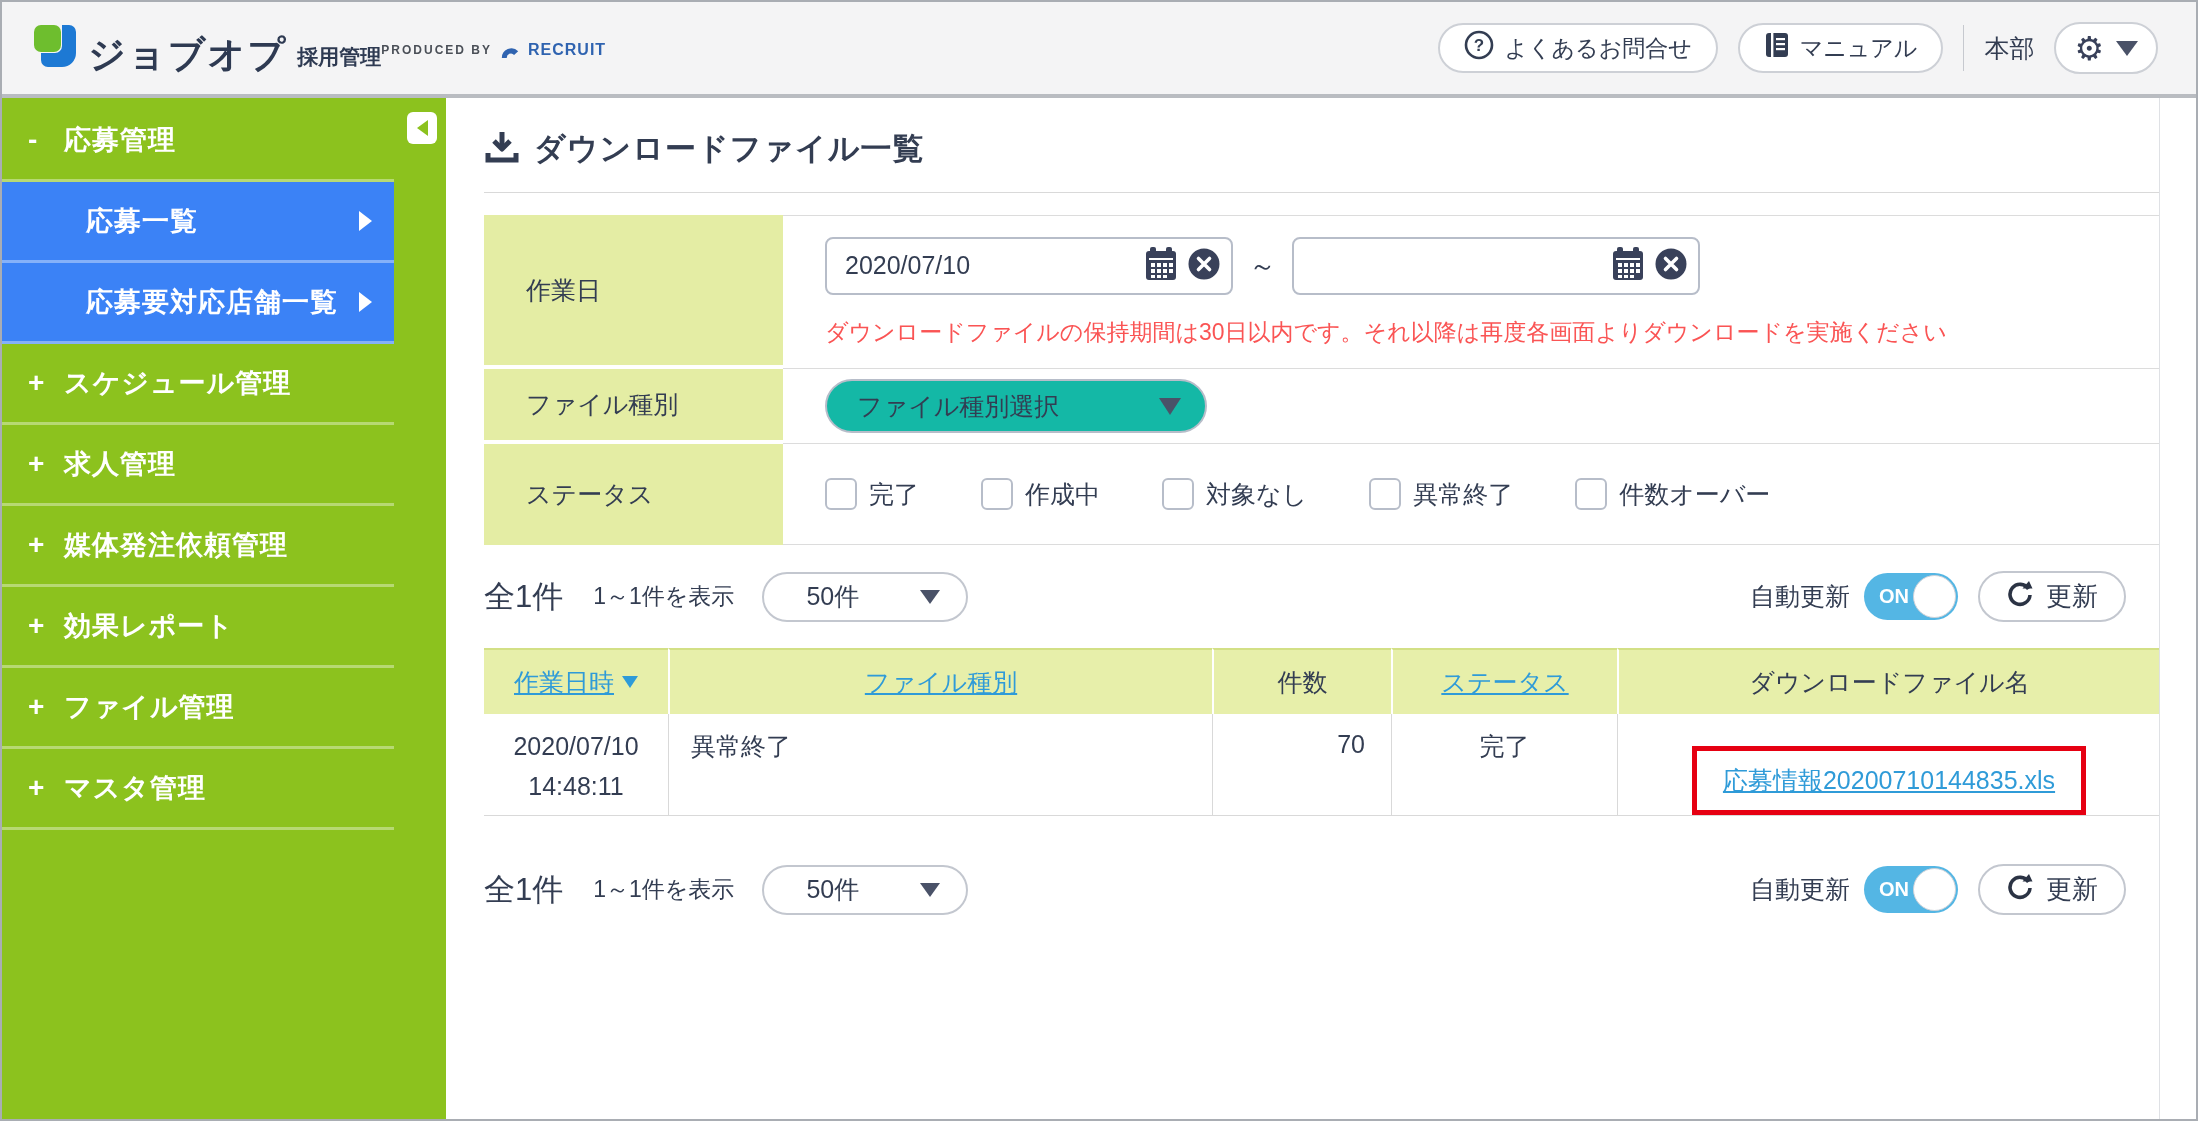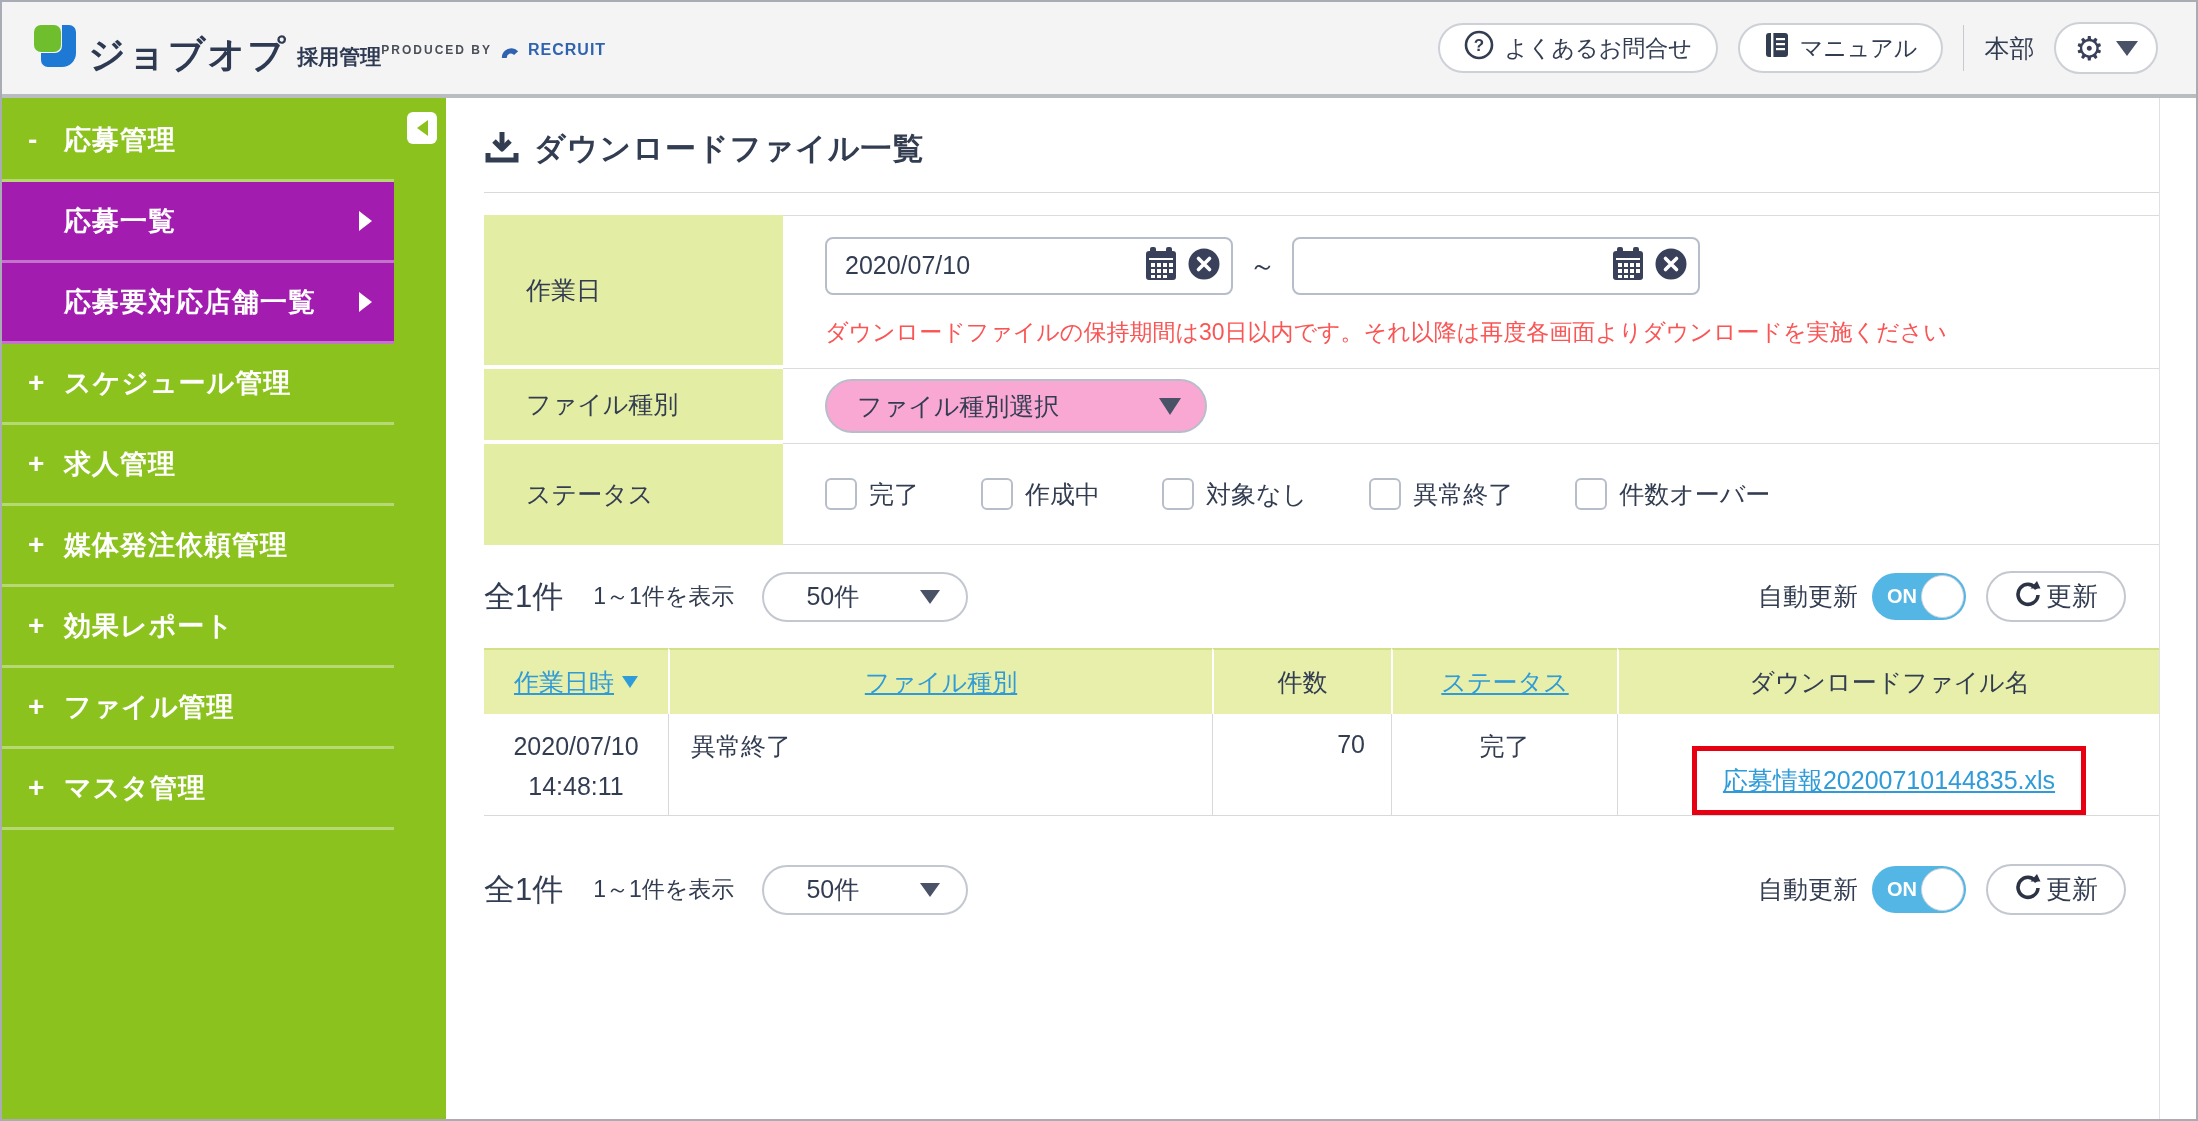--- a/index.html
+++ b/index.html
@@ -22,21 +22,21 @@
   .gear-btn { height:52px; border:2px solid #cdd0d6; border-radius:26px; background:#fff; display:flex; align-items:center; gap:12px; padding:0 18px; cursor:pointer; }
   .gear-glyph { font-size:33px; color:#39415a; line-height:1; }
   .caret-down { width:0; height:0; border-left:11px solid transparent; border-right:11px solid transparent; border-top:15px solid #4a5268; }
 
   
   .layout { flex:1; display:flex; min-height:0; }
   .sidebar { width:444px; flex-shrink:0; background:#8cc21e; position:relative; }
   .menu { width:392px; padding-top:3px; }
   .menu-item { height:81px; display:flex; align-items:center; color:#fff; font-weight:bold; font-size:27px; border-bottom:3px solid rgba(255,255,255,.38); padding-left:26px; position:relative; cursor:pointer; letter-spacing:1px; }
   .menu-item .prefix { width:36px; font-size:28px; }
-  .menu-item.sub { background:#a21caf; padding-left:62px;font-family:Liberation Serif, serif; }
+  .menu-item.sub { background:#3b82f6; padding-left:84px;font-family:Liberation Serif, serif; }
   .sub-arrow { position:absolute; right:22px; top:50%; transform:translateY(-50%); width:0; height:0; border-top:10px solid transparent; border-bottom:10px solid transparent; border-left:13px solid #fff; }
   .collapse-btn { position:absolute; left:405px; top:14px; width:30px; height:32px; background:#fff; border:none; border-radius:6px; display:flex; align-items:center; justify-content:center; cursor:pointer; }
   .collapse-arrow { width:0; height:0; border-top:8px solid transparent; border-bottom:8px solid transparent; border-right:11px solid #8cc21e; }
 
   .main { flex:1; background:#fff; position:relative; padding:0 36px 0 38px; overflow:hidden; }
   .edge-line { position:absolute; top:0; right:36px; bottom:0; width:1px; background:#dfe1e5; }
 
   
   .page-title { margin-top:30px; display:flex; align-items:center; gap:14px; padding-bottom:22px; border-bottom:1px solid #d9d9d9; }
   .page-title h1 { margin:0; font-size:31px; font-weight:bold; letter-spacing:1px; }
@@ -47,42 +47,42 @@
   .f-label.last { border-bottom:none; }
   .f-content { border-bottom:1px solid #dcdcdc; padding-left:42px; display:flex; }
   .f-content.r1 { height:154px; flex-direction:column; justify-content:center; border-top:1px solid #dcdcdc; }
   .f-content.r2 { height:75px; align-items:center; }
   .f-content.r3 { height:101px; align-items:center; }
   .date-row { display:flex; align-items:center; }
   .date-input { width:408px; height:58px; border:2px solid #b7bdc9; border-radius:8px; background:#fff; display:flex; align-items:center; gap:10px; padding:0 10px 0 18px; cursor:text; }
   .date-value { font-size:25px; flex:1; color:#333d52; }
   .tilde { font-size:27px; margin:0 16px; }
   .note { margin-top:22px; font-size:23px; color:#fa5454; }
-  .select-pill { width:382px; height:54px; border:2px solid #b7bdc9; border-radius:27px; background:#f9a8d4; display:flex; align-items:center; padding:0 24px 0 30px; font-size:25px; cursor:pointer;text-align:right; }
+  .select-pill { width:382px; height:54px; border:2px solid #b7bdc9; border-radius:27px; background:#14b8a6; display:flex; align-items:center; padding:0 24px 0 30px; font-size:25px; cursor:pointer;text-align:right; }
   .select-pill .caret-down { margin-left:auto; border-top-width:17px; }
   .check { display:flex; align-items:center; margin-right:62px; cursor:pointer; }
   .box { width:32px; height:32px; border:2px solid #b7bdc9; border-radius:6px; background:#fff; flex-shrink:0; }
   .check .lbl { margin-left:12px; font-size:25px; }
 
   
   .filter-btn-row { display:flex; justify-content:center; margin-top:30px; }
   .filter-btn { width:310px; height:61px; border:none; border-radius:31px; background:#54b6e4; color:#fff; font-size:28px; font-weight:bold; letter-spacing:4px; cursor:pointer; }
 
   
   .list-controls { display:flex; align-items:center; margin-top:26px; padding-right:34px; }
   .list-controls.bottom { margin-top:48px; }
   .total { font-size:31px; }
   .range { font-size:23px; margin-left:30px; }
   .size-pill { width:206px; height:50px; border:2px solid #c3c7cf; border-radius:25px; background:#fff; margin-left:28px; display:flex; align-items:center; padding:0 26px 0 42px; font-size:25px; cursor:pointer; }
   .size-pill .caret-down { margin-left:auto; border-left-width:10px; border-right-width:10px; border-top-width:14px; }
   .auto-label { margin-left:auto; font-size:25px; }
   .toggle { width:94px; height:47px; background:#54b6e4; border-radius:24px; margin-left:14px; position:relative; display:flex; align-items:center; cursor:pointer; }
   .toggle .on-text { color:#fff; font-size:20px; font-weight:bold; margin-left:15px; }
   .knob { position:absolute; right:2px; top:2px; width:43px; height:43px; border-radius:50%; background:#fff; border:1px solid #cfd2d8; }
-  .refresh-btn { margin-left:20px; height:51px; border:2px solid #c3c7cf; border-radius:26px; background:#fff; display:flex; align-items:center; gap:4px; padding:0 26px; font-size:26px; color:#333d52; cursor:pointer; }
+  .refresh-btn { margin-left:20px; height:51px; border:2px solid #c3c7cf; border-radius:26px; background:#fff; display:flex; align-items:center; gap:12px; padding:0 26px; font-size:26px; color:#333d52; cursor:pointer; }
 
   
   .results { margin-top:26px; display:grid; grid-template-columns:184px 544px 179px 226px 1fr; }
   .th { background:#e7efaa; border-top:2px solid #d3e086; height:66px; display:flex; align-items:center; justify-content:center; font-size:25px; gap:8px; }
   .th + .th { border-left:2px solid #fff; }
   .th a { color:#2f9bd8; text-decoration:underline; cursor:pointer; }
   .sort-caret { width:0; height:0; border-left:8px solid transparent; border-right:8px solid transparent; border-top:12px solid #2f9bd8; }
   .td { border-bottom:1px solid #d9d9d9; min-height:102px; font-size:25px; padding-top:16px; background:#fff; }
   .td + .td { border-left:1px solid #d9d9d9; }
   .td.c-date { text-align:center; line-height:40px; padding-top:12px; }

